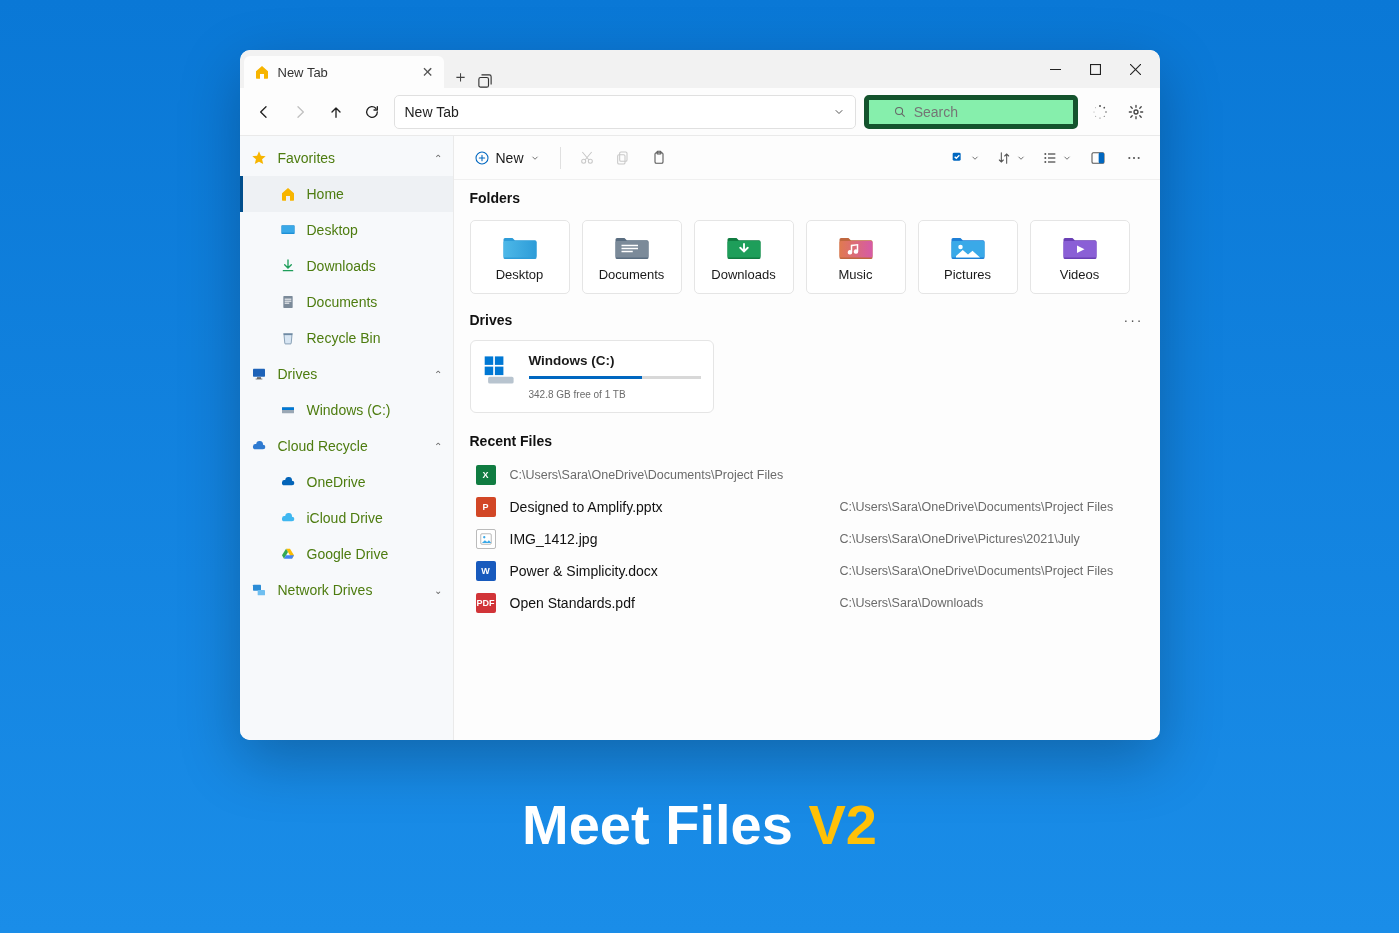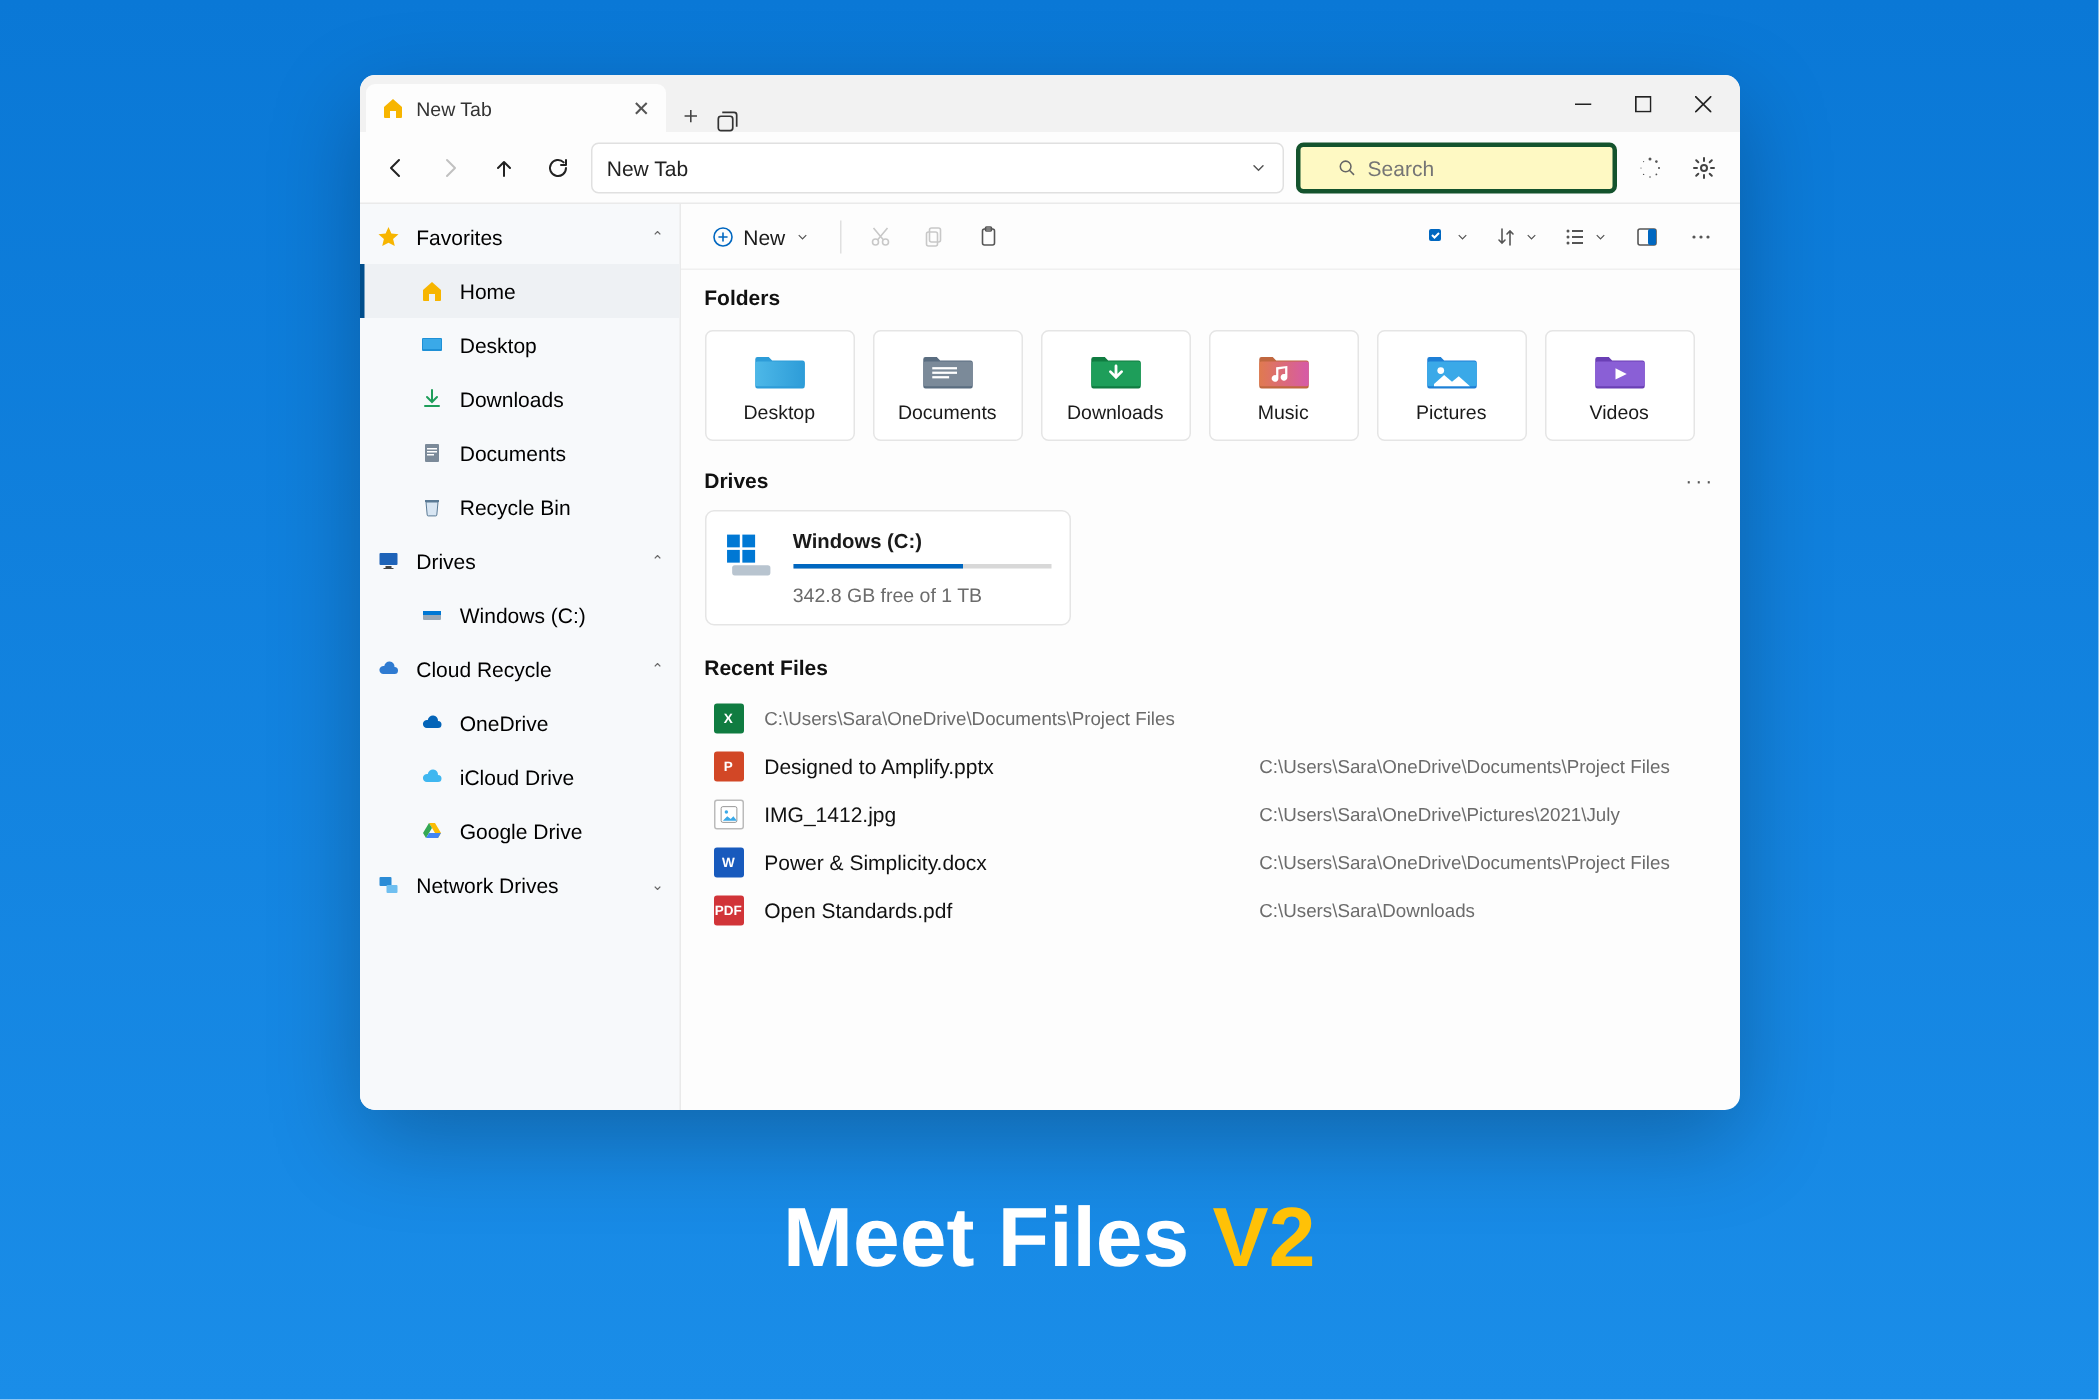--- a/index.html
+++ b/index.html
@@ -44,40 +44,40 @@
   border-bottom:1px solid #eaeaea; background:#fdfdfd;
 }
 .nav-btn { width:28px; height:28px; display:flex; align-items:center; justify-content:center; color:#333; border-radius:4px; cursor:pointer; }
 .nav-btn.disabled { color: #c0c0c0; }
 .addrbar {
   flex: 1; height: 34px; border:1px solid #e0e0e0; border-radius:5px;
   display:flex; align-items:center; padding:0 10px; background:#fff;
 }
 .addrbar-text { flex:1; font-size:14px; color:#222; }
 .searchbox {
-  width: 214px; height:34px; border:3px solid #14532d; border-radius:5px;
-  display:flex; align-items:center; padding:0 25px; background:#fef9c3; gap:8px;
+  width: 214px; height:34px; border:5px solid #14532d; border-radius:5px;
+  display:flex; align-items:center; padding:0 25px; background:#86efac; gap:8px;
 }
 .search-input { border:none; outline:none; width:100%; font-size:14px; color:#555; background:transparent; }
 
 
 .body { flex:1; display:flex; overflow:hidden; }
 .sidebar { width: 214px; background: #f7f9fb; border-right:1px solid #eaeaea; padding-top:4px; }
 .side-group-header {
   display:flex; align-items:center; height:36px; padding:0 10px; gap:10px; cursor:pointer;
 }
 .side-group-header .chev { margin-left:auto; color:#666; font-size:10px; }
 .side-item {
   display:flex; align-items:center; height:36px; padding:0 10px 0 36px; gap:10px; cursor:pointer;
   border-left: 3px solid transparent;
 }
 .side-item.active { background:#eef1f4; border-left:3px solid #004e8c; }
 .side-icon { width:18px; height:18px; display:flex; align-items:center; justify-content:center; font-size:14px; }
 .side-icon svg { width:16px; height:16px; }
-.side-label { font-size:14px; color:#000000; }
+.side-label { font-size:14px; color:#4d7c0f; }
 
 
 .content { flex:1; display:flex; flex-direction:column; overflow:auto; }
 .content-toolbar {
   height:44px; display:flex; align-items:center; padding:0 12px; gap:8px;
   border-bottom:1px solid #f0f0f0;
 }
 .new-btn {
   display:flex; align-items:center; gap:6px; height:30px; padding:0 8px;
   border-radius:4px; cursor:pointer; font-size:14px;
@@ -107,21 +107,21 @@
 
 .drive-card {
   margin: 6px 16px 10px; width: 244px; border:1px solid #e5e5e5; border-radius:6px;
   background:#fff; padding:12px; display:flex; gap:12px; align-items:flex-start;
 }
 .drive-icon-box { width:34px; height:34px; }
 .drive-info { flex:1; }
 .drive-name { font-weight:600; font-size:13.5px; }
 .drive-bar { margin-top:8px; width:100%; height:3px; background:#d8d8d8; position:relative; }
 .drive-bar-fill { position:absolute; left:0; top:0; height:100%; background:#0067c0; }
-.drive-free { font-size:13px; color:#6b6b6b; margin-top:10px; }
+.drive-free { font-size:10px; color:#6b6b6b; margin-top:10px; }
 
 .recent-list { padding: 4px 16px 16px; }
 .recent-row {
   display:flex; align-items:center; height:32px; cursor:pointer;
 }
 .ficon { width:20px; height:20px; margin: 0 14px 0 6px; display:flex; align-items:center; justify-content:center; font-size:9px; font-weight:700; color:#fff; border-radius:2px; }
 .ficon.xlsx { background:#107c41; }
 .ficon.pptx { background:#d24726; }
 .ficon.jpg  { background:#fff; border:1px solid #bbb; }
 .ficon.docx { background:#185abd; }

